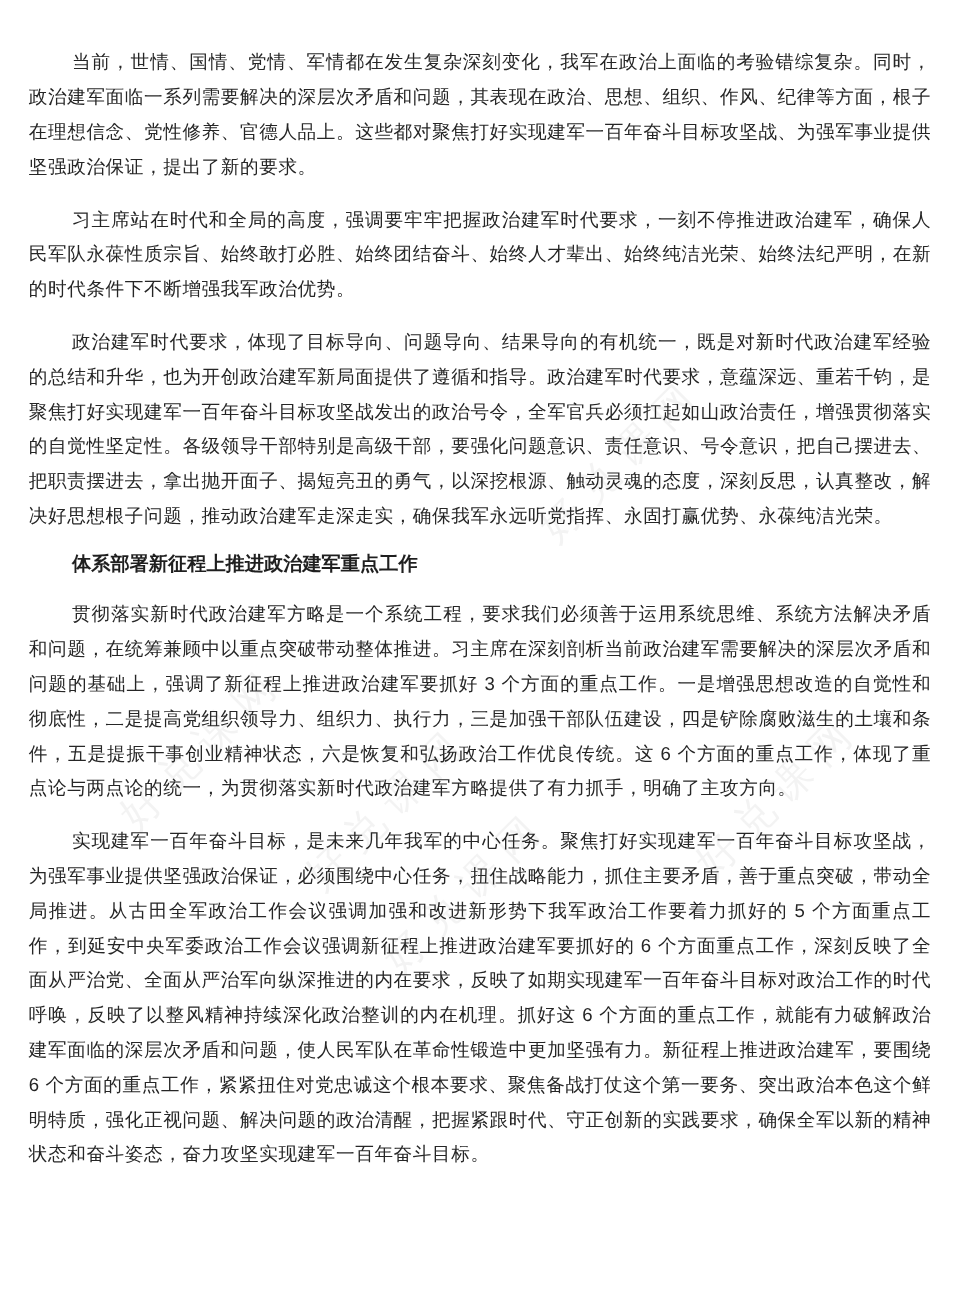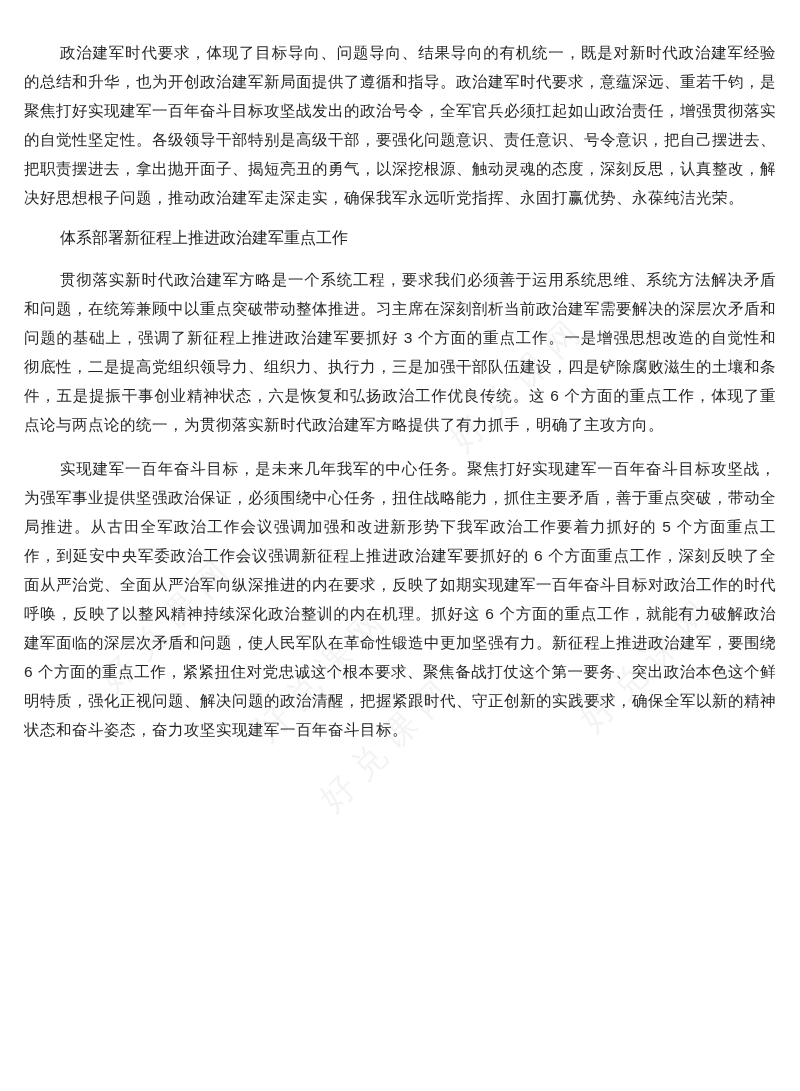--- a/index.html
+++ b/index.html
@@ -29,21 +29,21 @@
     text-align: justify;
     text-indent: 36px;
     letter-spacing: 0.5px;
     word-break: break-all;
   }
   .section-heading {
     margin: 14px 0 16px 0;
     padding-left: 36px;
     font-size: 16px;
     line-height: 22px;
-    font-weight: normal;
+    font-weight: bold;
     color: #1f1f1f;
   }
   .watermark-layer {
     position: absolute;
     inset: 0;
     z-index: 1;
     pointer-events: none;
   }
   .watermark {
     position: absolute;
@@ -67,21 +67,23 @@
 
   <div class="watermark-layer">
     <span class="watermark wm-1">好兑课网</span>
     <span class="watermark wm-2">好兑课网</span>
     <span class="watermark wm-3">好兑课网</span>
     <span class="watermark wm-4">好兑课网</span>
     <span class="watermark wm-5">好兑课网</span>
   </div>
 
   <div class="content">
+    <p class="para">当前，世情、国情、党情、军情都在发生复杂深刻变化，我军在政治上面临的考验错综复杂。同时，政治建军面临一系列需要解决的深层次矛盾和问题，其表现在政治、思想、组织、作风、纪律等方面，根子在理想信念、党性修养、官德人品上。这些都对聚焦打好实现建军一百年奋斗目标攻坚战、为强军事业提供坚强政治保证，提出了新的要求。</p>
 
+    <p class="para">习主席站在时代和全局的高度，强调要牢牢把握政治建军时代要求，一刻不停推进政治建军，确保人民军队永葆性质宗旨、始终敢打必胜、始终团结奋斗、始终人才辈出、始终纯洁光荣、始终法纪严明，在新的时代条件下不断增强我军政治优势。</p>
 
     <p class="para">政治建军时代要求，体现了目标导向、问题导向、结果导向的有机统一，既是对新时代政治建军经验的总结和升华，也为开创政治建军新局面提供了遵循和指导。政治建军时代要求，意蕴深远、重若千钧，是聚焦打好实现建军一百年奋斗目标攻坚战发出的政治号令，全军官兵必须扛起如山政治责任，增强贯彻落实的自觉性坚定性。各级领导干部特别是高级干部，要强化问题意识、责任意识、号令意识，把自己摆进去、把职责摆进去，拿出抛开面子、揭短亮丑的勇气，以深挖根源、触动灵魂的态度，深刻反思，认真整改，解决好思想根子问题，推动政治建军走深走实，确保我军永远听党指挥、永固打赢优势、永葆纯洁光荣。</p>
 
     <h2 class="section-heading">体系部署新征程上推进政治建军重点工作</h2>
 
     <p class="para">贯彻落实新时代政治建军方略是一个系统工程，要求我们必须善于运用系统思维、系统方法解决矛盾和问题，在统筹兼顾中以重点突破带动整体推进。习主席在深刻剖析当前政治建军需要解决的深层次矛盾和问题的基础上，强调了新征程上推进政治建军要抓好 3 个方面的重点工作。一是增强思想改造的自觉性和彻底性，二是提高党组织领导力、组织力、执行力，三是加强干部队伍建设，四是铲除腐败滋生的土壤和条件，五是提振干事创业精神状态，六是恢复和弘扬政治工作优良传统。这 6 个方面的重点工作，体现了重点论与两点论的统一，为贯彻落实新时代政治建军方略提供了有力抓手，明确了主攻方向。</p>
 
     <p class="para">实现建军一百年奋斗目标，是未来几年我军的中心任务。聚焦打好实现建军一百年奋斗目标攻坚战，为强军事业提供坚强政治保证，必须围绕中心任务，扭住战略能力，抓住主要矛盾，善于重点突破，带动全局推进。从古田全军政治工作会议强调加强和改进新形势下我军政治工作要着力抓好的 5 个方面重点工作，到延安中央军委政治工作会议强调新征程上推进政治建军要抓好的 6 个方面重点工作，深刻反映了全面从严治党、全面从严治军向纵深推进的内在要求，反映了如期实现建军一百年奋斗目标对政治工作的时代呼唤，反映了以整风精神持续深化政治整训的内在机理。抓好这 6 个方面的重点工作，就能有力破解政治建军面临的深层次矛盾和问题，使人民军队在革命性锻造中更加坚强有力。新征程上推进政治建军，要围绕 6 个方面的重点工作，紧紧扭住对党忠诚这个根本要求、聚焦备战打仗这个第一要务、突出政治本色这个鲜明特质，强化正视问题、解决问题的政治清醒，把握紧跟时代、守正创新的实践要求，确保全军以新的精神状态和奋斗姿态，奋力攻坚实现建军一百年奋斗目标。</p>
   </div>
 

